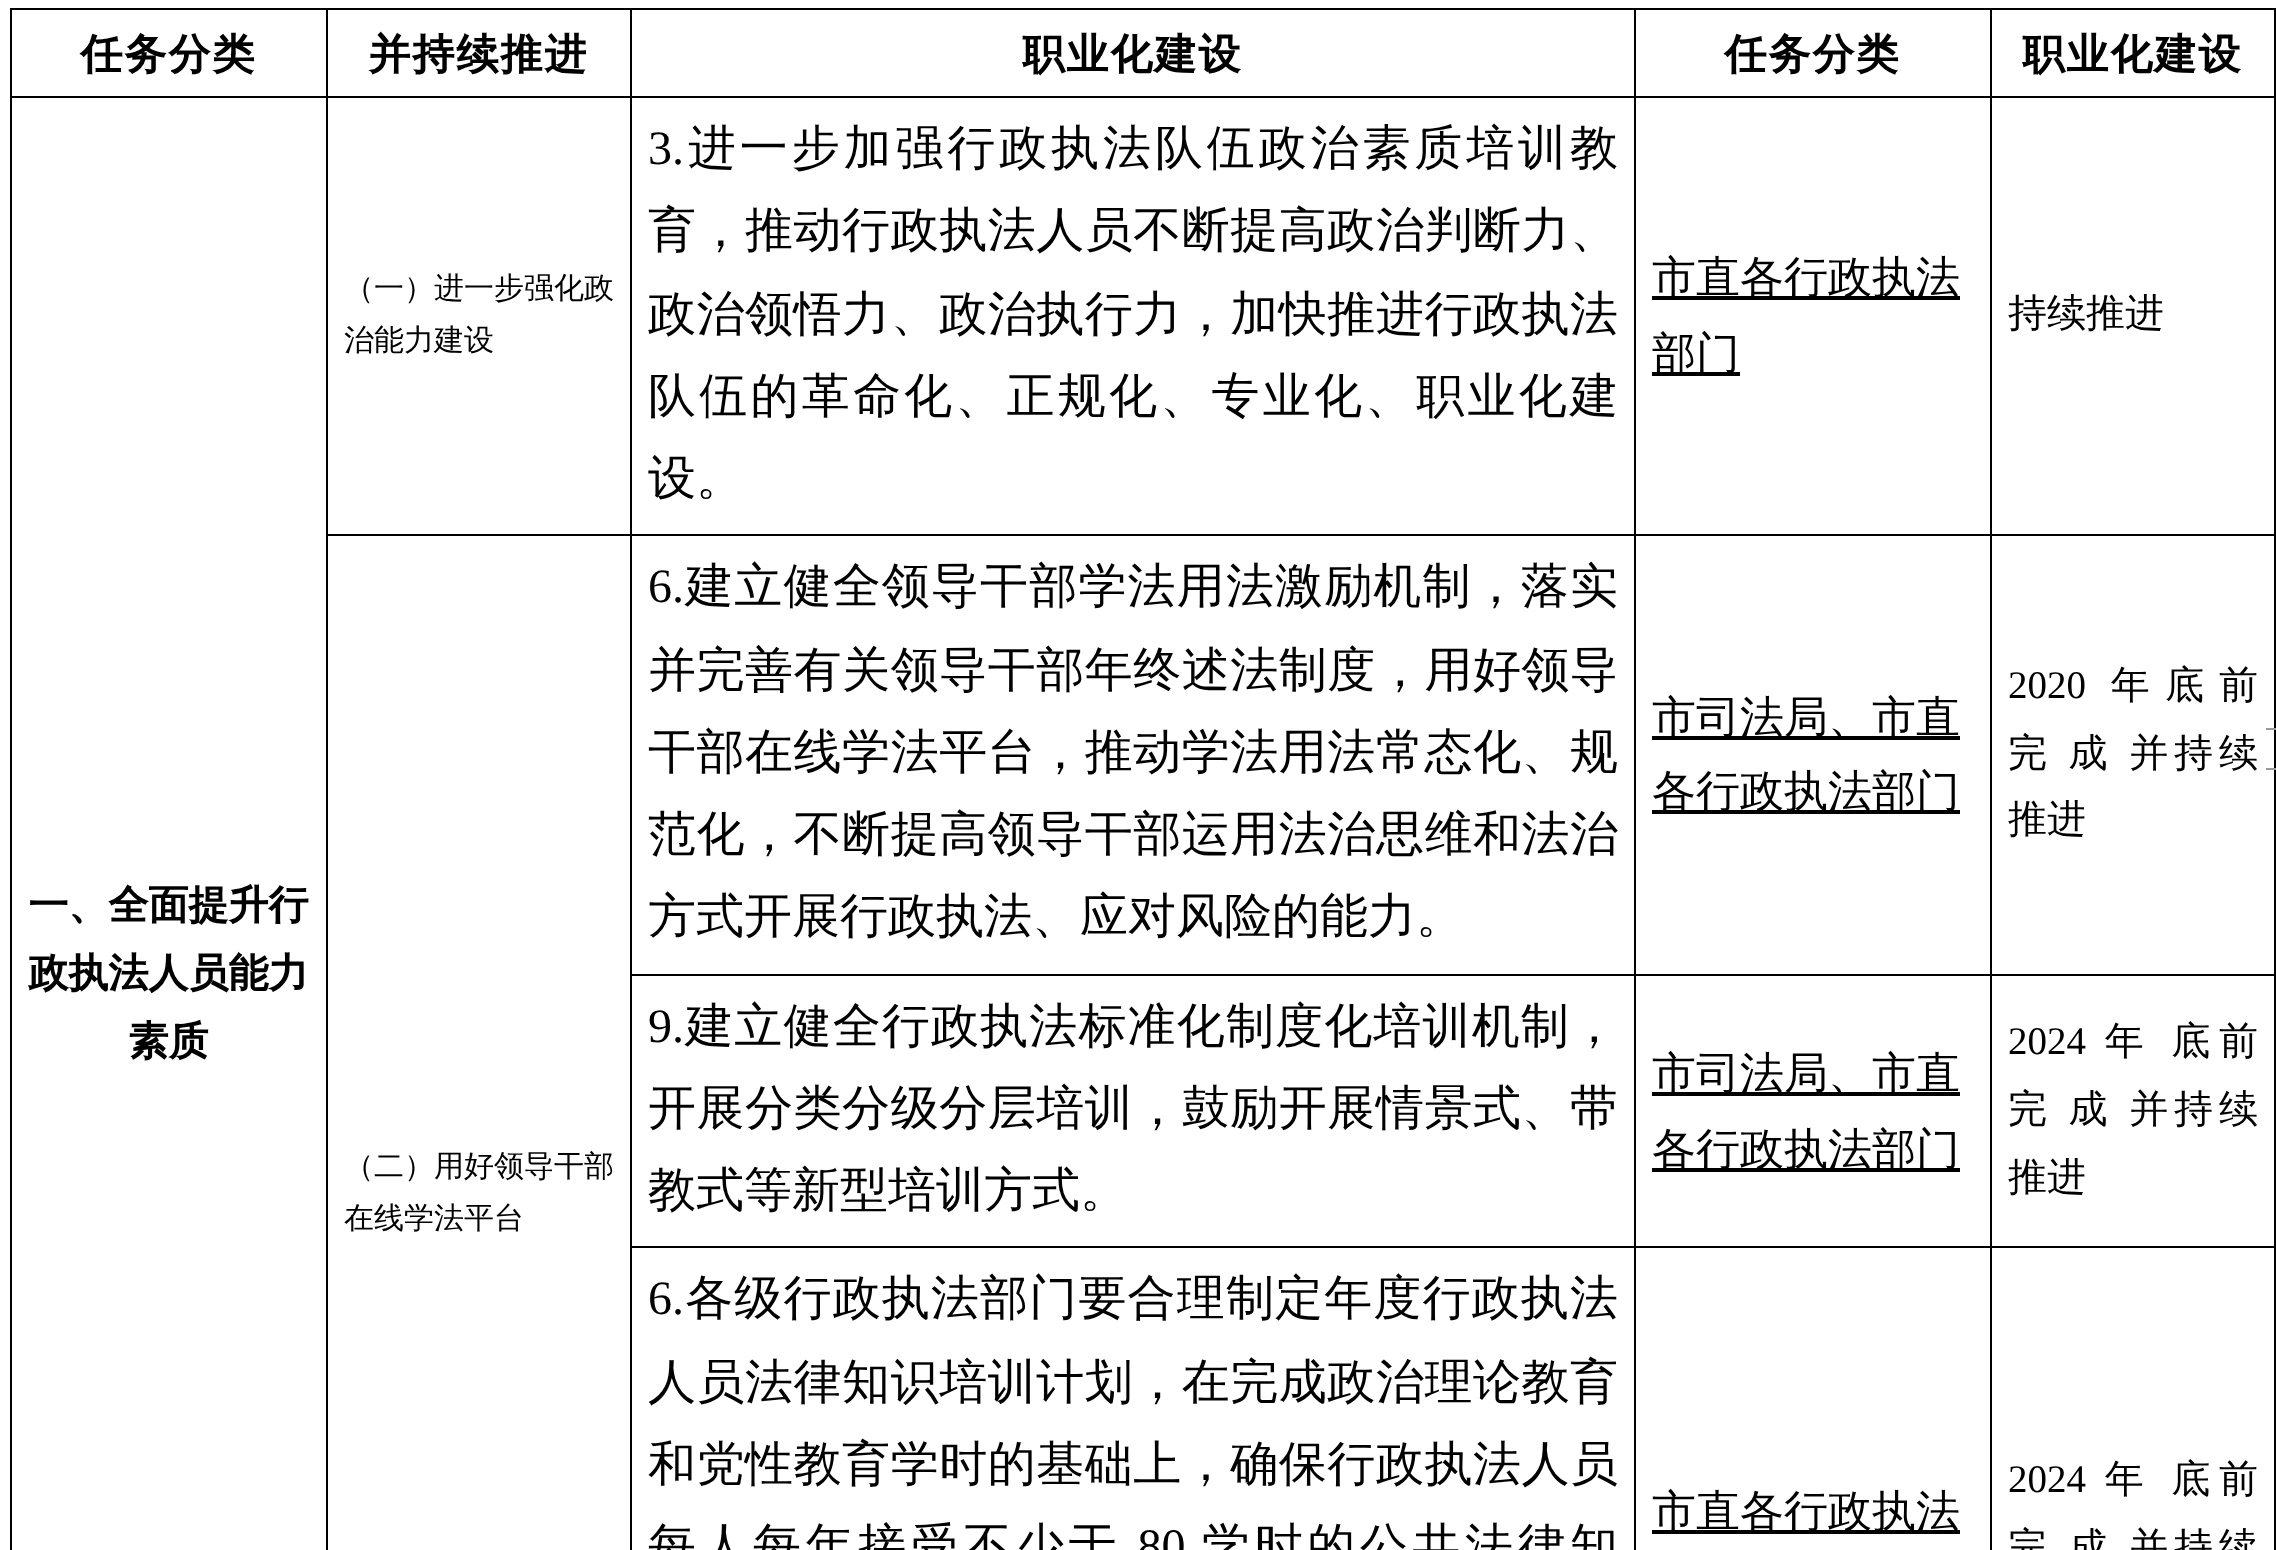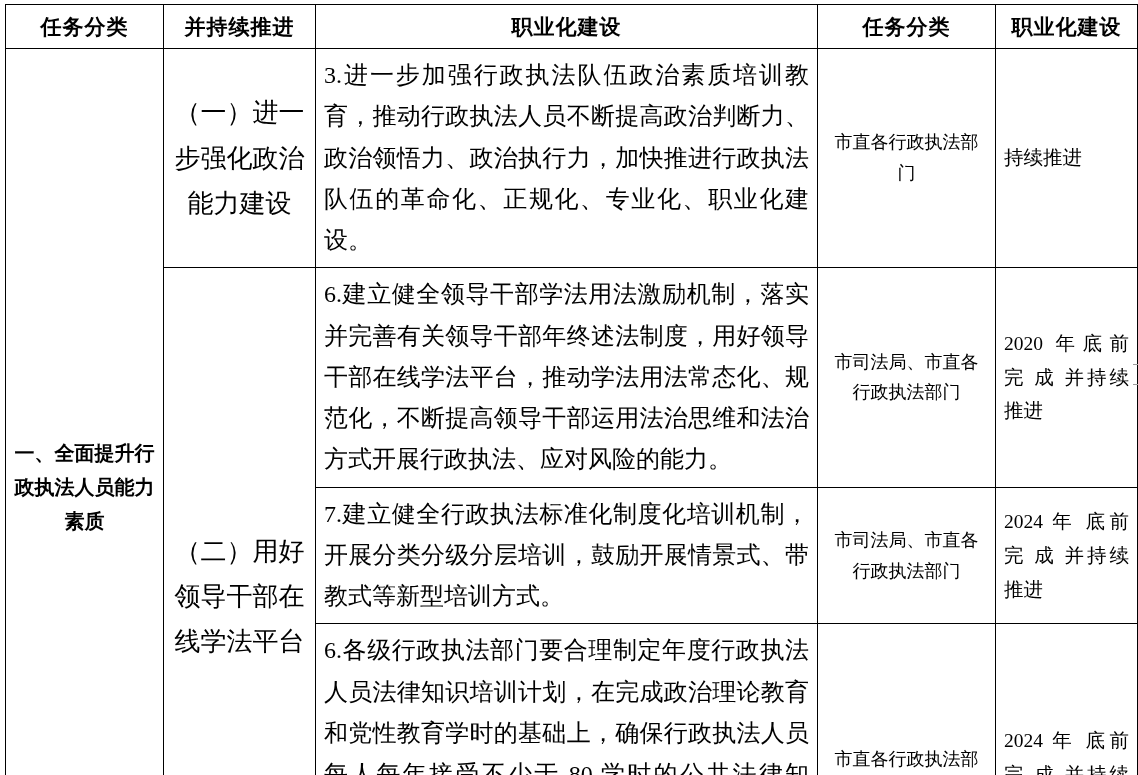--- a/index.html
+++ b/index.html
@@ -52,43 +52,44 @@
   .cell-cat {
     text-align: center;
     font-weight: bold;
     font-size: 20px;
     line-height: 1.72;
     padding-left: 9px;
     padding-right: 4px;
   }
   
   .cell-task {
-    font-size: 26px;
+    font-size: 15px;
     line-height: 1.74;
-    text-align: center;
+    text-align: left;
     padding-left: 12px;
     padding-right: 6px;
     font-family: Liberation Serif, serif;
   }
   
   .cell-meas {
     font-size: 24px;
     line-height: 1.72;
     text-align: justify;
     text-justify: inter-ideograph;
     vertical-align: top;
     padding: 9px 10px 9px 10px;
   }
   
   .cell-unit {
-    font-size: 18px;
+    font-size: 22px;
     line-height: 1.72;
-    text-align: center;
+    text-align: left;
     padding-left: 10px;
     padding-right: 6px;
+    text-decoration: underline;
   }
   
   .cell-dead {
     font-size: 19.5px;
     line-height: 1.74;
     text-align: justify;
     text-justify: inter-ideograph;
     padding-left: 10px;
     padding-right: 10px;
   }
@@ -136,21 +137,21 @@
       </tr>
 
       <tr>
         <td class="cell-task" rowspan="3">（二）用好领导干部在线学法平台</td>
         <td class="cell-meas">6.建立健全领导干部学法用法激励机制，落实并完善有关领导干部年终述法制度，用好领导干部在线学法平台，推动学法用法常态化、规范化，不断提高领导干部运用法治思维和法治方式开展行政执法、应对风险的能力。</td>
         <td class="cell-unit">市司法局、市直各行政执法部门</td>
         <td class="cell-dead">2020 年底前 完 成 并持续推进</td>
       </tr>
 
       <tr>
-        <td class="cell-meas">7.建立健全行政执法标准化制度化培训机制，开展分类分级分层培训，鼓励开展情景式、带教式等新型培训方式。</td>
+        <td class="cell-meas">9.建立健全行政执法标准化制度化培训机制，开展分类分级分层培训，鼓励开展情景式、带教式等新型培训方式。</td>
         <td class="cell-unit">市司法局、市直各行政执法部门</td>
         <td class="cell-dead">2024 年 底前 完 成 并持续推进</td>
       </tr>
 
       <tr>
         <td class="cell-meas">6.各级行政执法部门要合理制定年度行政执法人员法律知识培训计划，在完成政治理论教育和党性教育学时的基础上，确保行政执法人员每人每年接受不少于 80 学时的公共法律知识、业务知识和行政执法技能培训（未明确具体学时的教育培训按 22 分钟为 1 个学时计算）。</td>
         <td class="cell-unit">市直各行政执法部门</td>
         <td class="cell-dead">2024 年 底前 完 成 并持续推进</td>
       </tr>
     </tbody>

